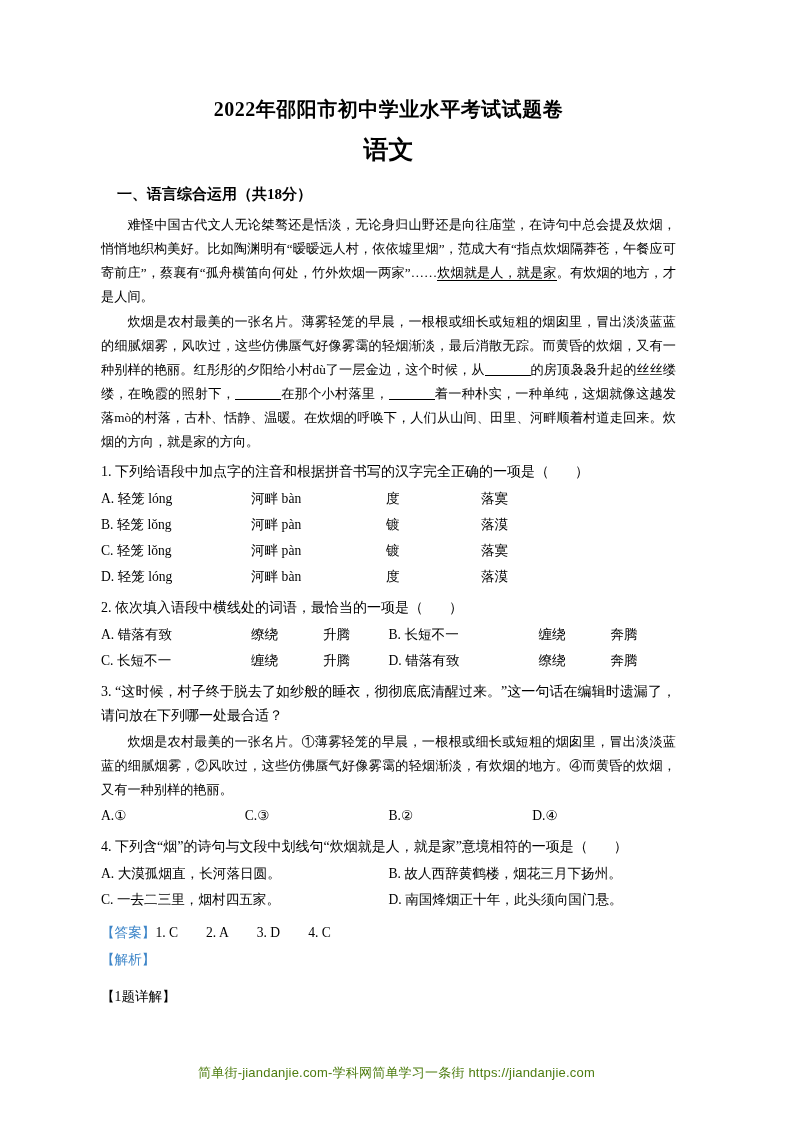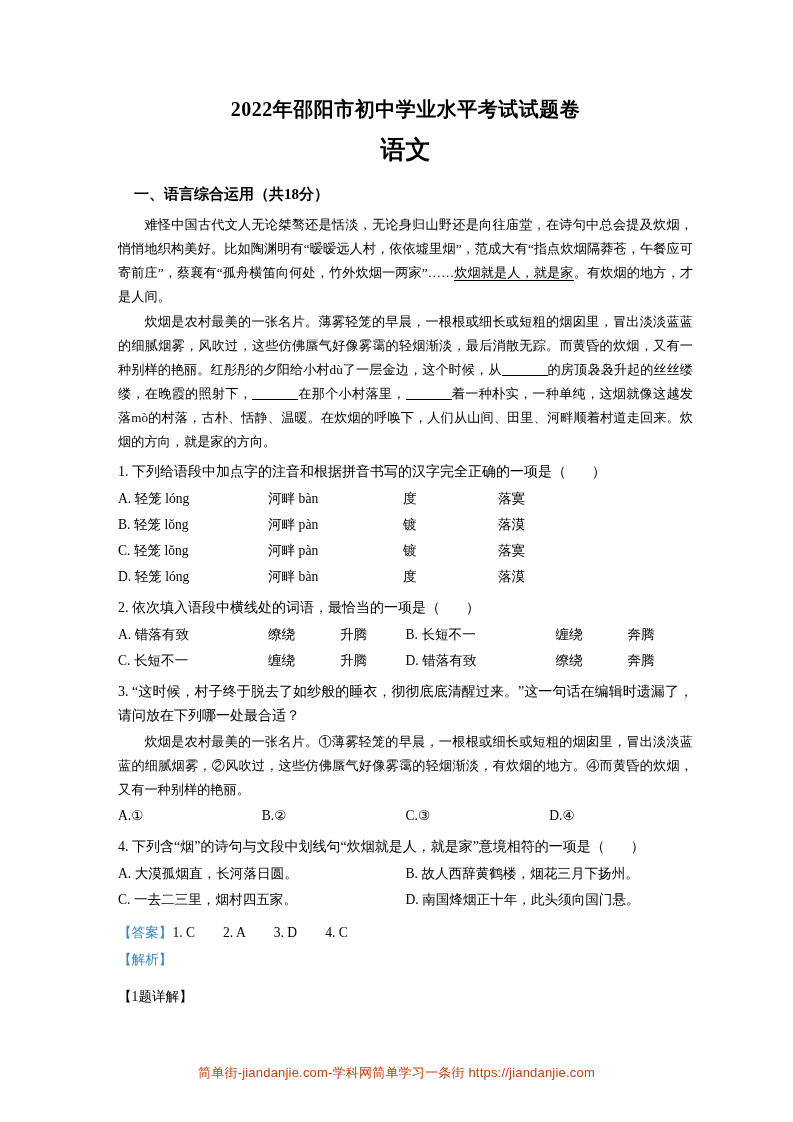--- a/index.html
+++ b/index.html
@@ -11,21 +11,21 @@
     position: relative;
     width: 793px;
     height: 1122px;
     background: #ffffff;
     font-family: "Liberation Serif", "DejaVu Serif", serif;
     color: #000000;
     overflow: hidden;
   }
   .content {
     position: absolute;
-    left: 118px;
+    left: 101px;
     top: 96px;
     width: 575px;
   }
   .doc-title {
     text-align: center;
     font-size: 20px;
     font-weight: bold;
     letter-spacing: 0.5px;
     margin: 0 0 12px 0;
     line-height: 1.3;
@@ -106,21 +106,21 @@
     font-weight: normal;
   }
   .footer {
     position: absolute;
     left: 0;
     top: 1064px;
     width: 793px;
     text-align: center;
     font-family: "Liberation Sans", sans-serif;
     font-size: 13px;
-    color: #c2410c;
+    color: #4d7c0f;
     letter-spacing: 0.2px;
   }
   .spacer-sm { height: 6px; }
 </style>
 </head>
 <body>
 
 <div class="page">
 
   <div class="content">
@@ -187,22 +187,22 @@
         <span class="a2">奔腾</span>
       </span>
     </div>
 
     <div class="q-stem"><span>3.</span> <span>“这时候，村子终于脱去了如纱般的睡衣，彻彻底底清醒过来。”这一句话在编辑时遗漏</span><span>了，请问放在下列哪一处最合适？</span></div>
 
     <p class="body-para">炊烟是农村最美的一张名片。①薄雾轻笼的早晨，一根根或细长或短粗的烟囱里，冒出淡淡蓝蓝的细腻烟雾，②风吹过，这些仿佛蜃气好像雾霭的轻烟渐淡，有炊烟的地方。④而黄昏的炊烟，又有一种别样的艳丽。</p>
 
     <div class="opt-row q3">
       <span class="c"><span>A.</span><span>①</span></span>
+      <span class="c"><span>C.</span><span>③</span></span>
       <span class="c"><span>B.</span><span>②</span></span>
-      <span class="c"><span>C.</span><span>③</span></span>
       <span class="c"><span>D.</span><span>④</span></span>
     </div>
 
     <div class="q-stem"><span>4.</span> <span>下列含“烟”的诗句与文段中划线句“炊烟就是人，就是家”意境相符的一项是（</span><span class="paren-blank"></span><span>）</span></div>
 
     <div class="opt-row q4">
       <span class="half"><span>A.</span> <span>大漠孤烟直，长河落日圆。</span></span>
       <span class="half"><span>B.</span> <span>故人西辞黄鹤楼，烟花三月下扬州。</span></span>
     </div>
     <div class="opt-row q4">

